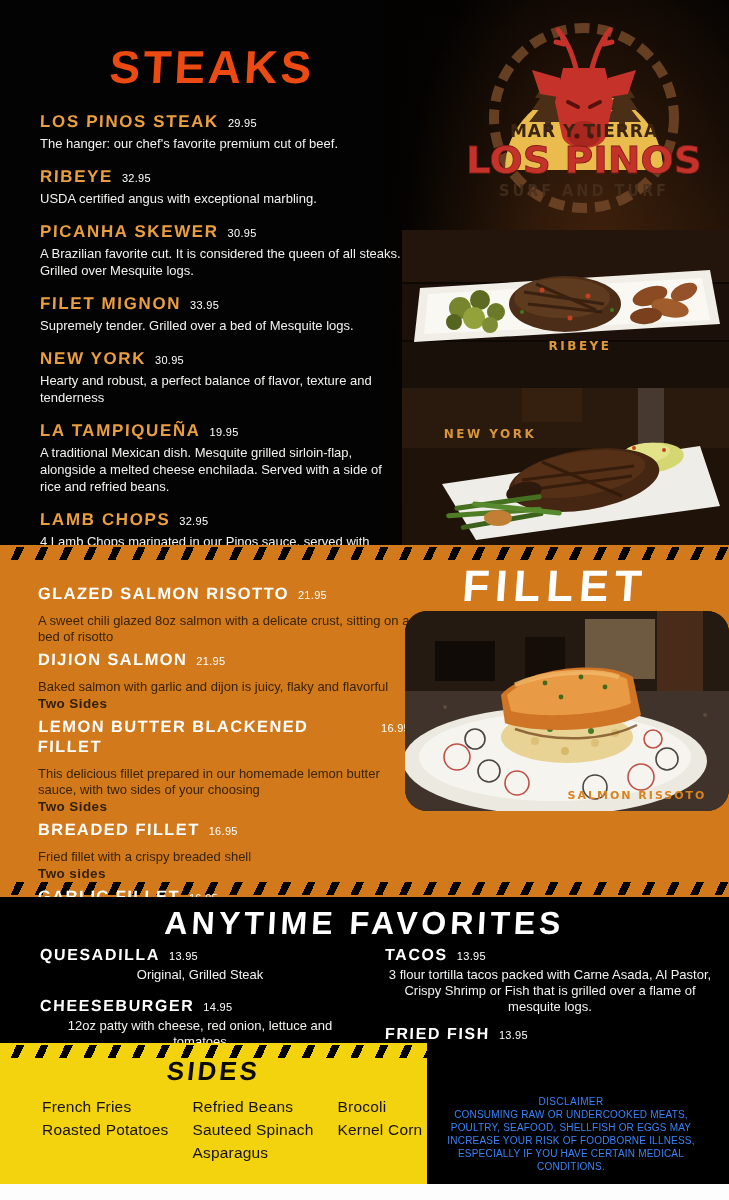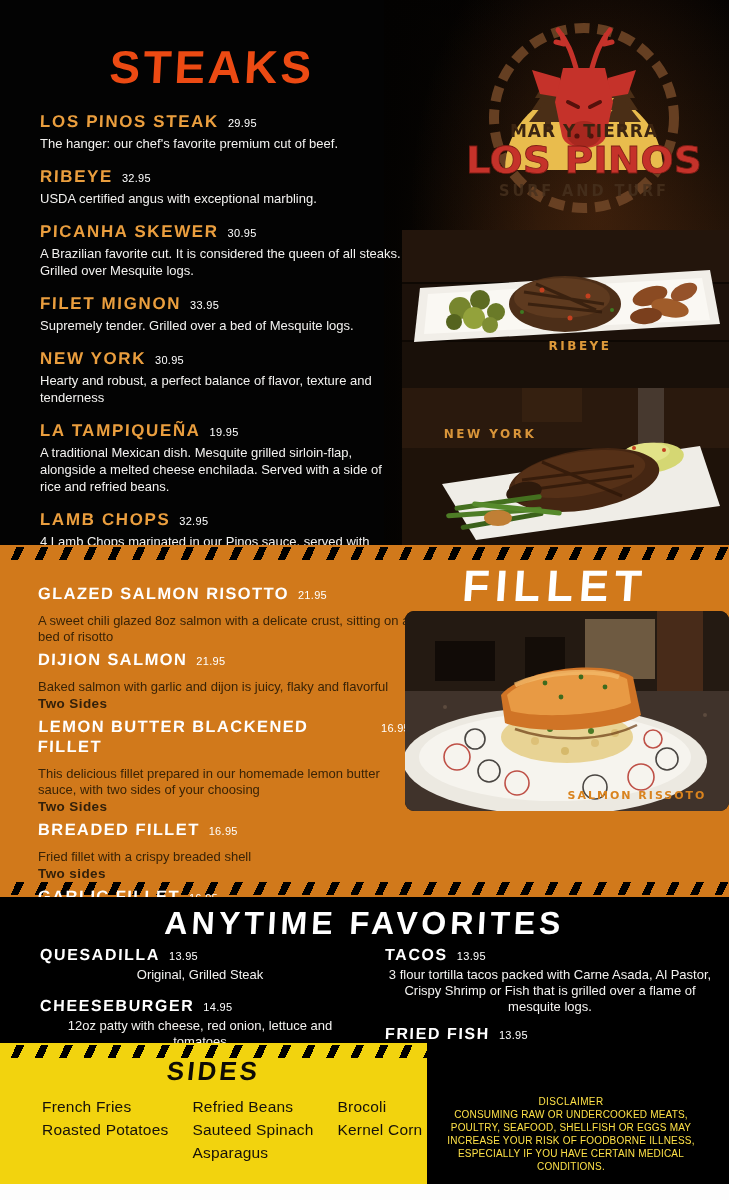--- a/index.html
+++ b/index.html
@@ -38,41 +38,41 @@
   .hz-top { top:2px; }
   .hz-bottom { bottom:2px; }
   .fillet-title { position:absolute; left:420px; top:16px; width:270px; text-align:center;
     font-size:44px; font-weight:bold; letter-spacing:6px; color:#ffffff; transform:skewX(-4deg); }
   .fillet-col { position:absolute; left:38px; top:38px; width:372px; }
   .fil-mi { margin-bottom:4px; }
   .fil-mi .mi-name { color:#ffffff; font-size:16.5px; letter-spacing:1.4px; }
   .fil-mi .mi-price { color:#ffffff; }
   .fil-desc { font-size:13px; color:#3A2306; line-height:16px; margin-top:10px; }
   .fil-note { font-size:13.5px; font-weight:bold; color:#33200A; line-height:17px; letter-spacing:.4px; }
-  .salmon-photo { position:absolute; left:405px; top:66px; width:324px; height:200px; border-radius:9px; overflow:hidden; }
+  .salmon-photo { position:absolute; left:405px; top:66px; width:324px; height:200px; border-radius:22px; overflow:hidden; }
 
   
   .sec-anytime { position:absolute; left:0; top:897px; width:729px; height:146px; background:#000; }
   .anytime-title { position:absolute; left:0; top:8px; width:729px; text-align:center;
     font-size:32px; font-weight:bold; letter-spacing:4px; color:#ffffff; transform:skewX(-3deg); }
   .any-left { position:absolute; left:40px; top:48px; width:320px; }
   .any-right { position:absolute; left:385px; top:48px; width:330px; }
   .any-mi { margin-bottom:13px; }
   .any-mi .mi-name { color:#ffffff; font-size:16px; }
   .any-mi .mi-desc { font-size:13px; line-height:16px; margin-top:2px;text-align:center; }
 
   
   .sec-bottom { position:absolute; left:0; top:1043px; width:729px; height:141px; background:#000; }
   .sides-block { position:absolute; left:0; top:0; width:427px; height:141px; background:#F2D30E; overflow:hidden; }
   .sides-title { position:absolute; left:0; top:13px; width:427px; text-align:center;
     font-size:26px; font-weight:bold; letter-spacing:3px; color:#0d0b05; transform:skewX(-6deg); }
   .sides-cols { position:absolute; left:42px; top:52px; display:flex; gap:24px; }
   .sides-col { font-size:15.5px; color:#16110a; line-height:23px; letter-spacing:.2px; }
   .disc-block { position:absolute; left:427px; top:0; width:302px; height:141px; background:#000;
-    color:#fde047; text-align:center; padding:52px 18px 0 4px; }
+    color:#3b82f6; text-align:center; padding:52px 18px 0 4px; }
   .disc-title { font-size:10px; letter-spacing:.4px; line-height:13px; }
   .disc-body { font-size:10px; letter-spacing:.2px; line-height:13px; }
 
   .footer-strip { position:absolute; left:0; top:1184px; width:729px; height:16px; background:#fdfdfd; }
 
   svg text { font-family:"DejaVu Sans", sans-serif; }
 </style>
 </head>
 <body>
 

